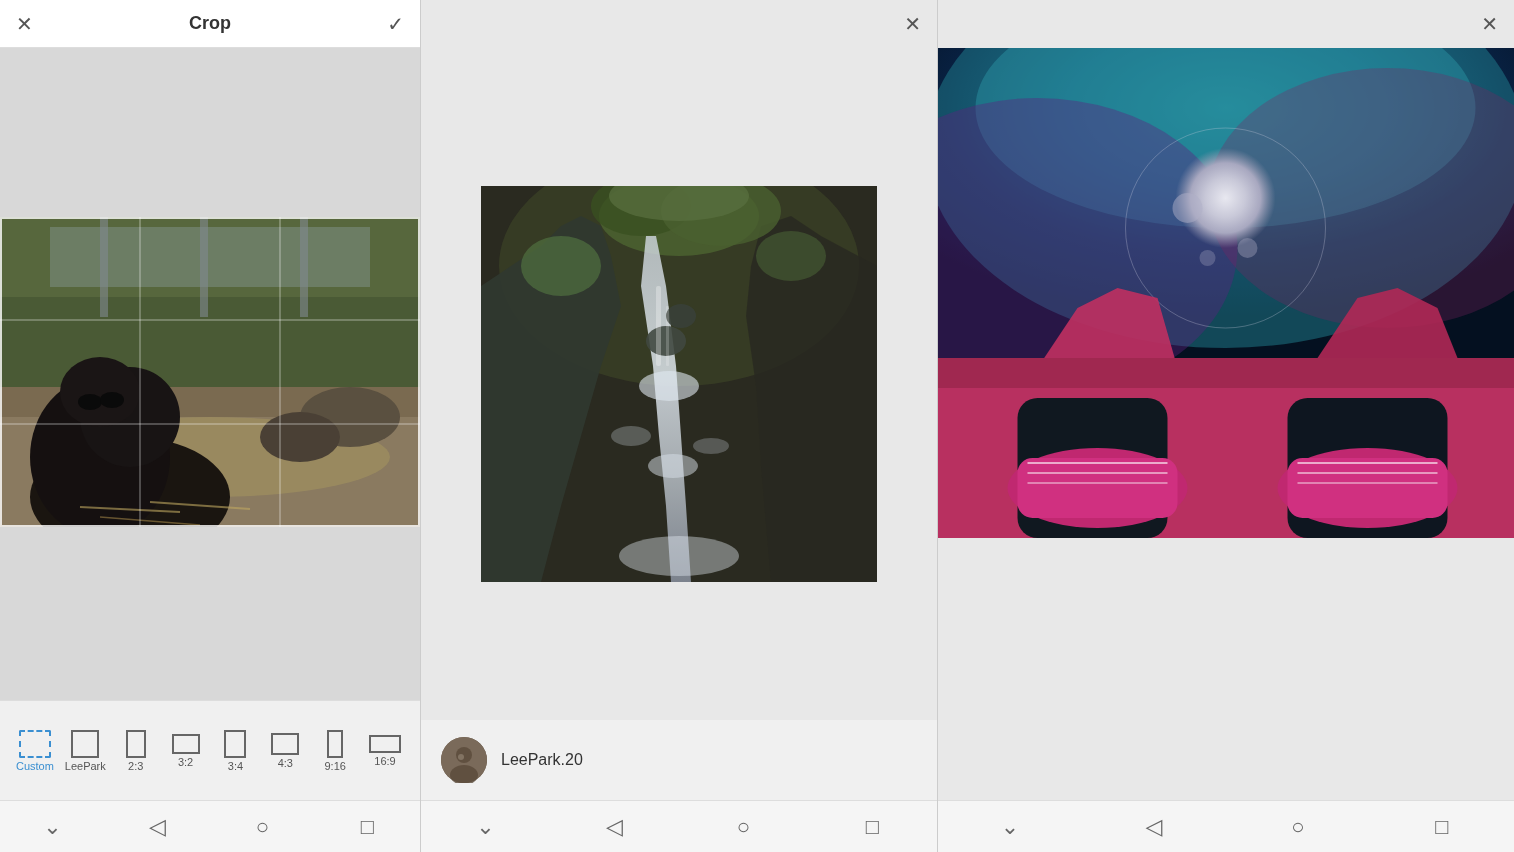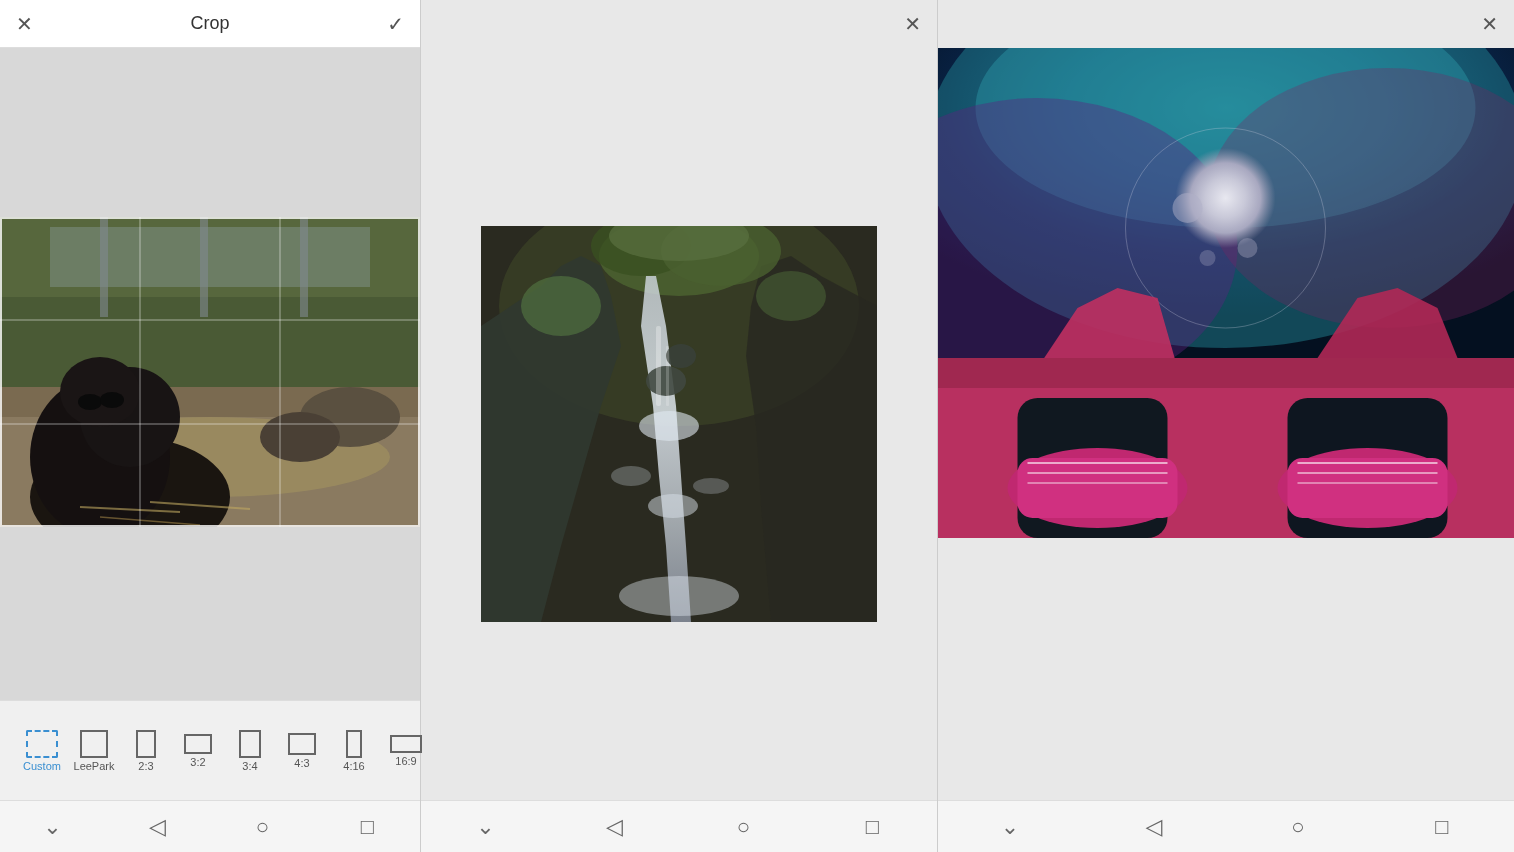--- a/index.html
+++ b/index.html
@@ -27,21 +27,21 @@
       height: 48px;
       background: #fff;
       display: flex;
       align-items: center;
       justify-content: space-between;
       padding: 0 16px;
       border-bottom: 1px solid #ddd;
     }
     .header-title {
       font-size: 18px;
-      font-weight: 400;
+      font-weight: 700;
       color: #333;
     }
     .header-icon {
       font-size: 20px;
       color: #555;
       cursor: pointer;
       user-select: none;
     }
     .crop-image-area {
       flex: 1;
@@ -63,21 +63,20 @@
       padding: 0 10px;
       border-top: 1px solid #ddd;
     }
     .crop-option {
       display: flex;
       flex-direction: column;
       align-items: center;
       gap: 2px;
       cursor: pointer;
       min-width: 40px;
-      margin-left: 12px;
     }
     .crop-option-label {
       font-size: 11px;
       color: #555;
     }
     .crop-option.active .crop-option-label {
       color: #3a8fd1;
     }
     .crop-icon {
       display: flex;
@@ -330,21 +329,21 @@
       <div class="crop-icon">
         <div class="icon-4x3"></div>
       </div>
       <span class="crop-option-label">4:3</span>
     </div>
 
     <div class="crop-option">
       <div class="crop-icon">
         <div class="icon-9x16"></div>
       </div>
-      <span class="crop-option-label">4:16</span>
+      <span class="crop-option-label">9:16</span>
     </div>
 
     <div class="crop-option">
       <div class="crop-icon">
         <div class="icon-16x9"></div>
       </div>
       <span class="crop-option-label">16:9</span>
     </div>
   </div>
 
@@ -406,20 +405,32 @@
       <ellipse cx="200" cy="130" rx="15" ry="12" fill="#384038" opacity="0.9"></ellipse>
 
       <ellipse cx="150" cy="250" rx="20" ry="10" fill="#c8d0d8" opacity="0.3"></ellipse>
       <ellipse cx="230" cy="260" rx="18" ry="8" fill="#c0c8d0" opacity="0.3"></ellipse>
 
       <rect x="175" y="100" width="5" height="80" fill="white" opacity="0.3" rx="2"></rect>
       <rect x="185" y="120" width="3" height="60" fill="white" opacity="0.2" rx="1"></rect>
     </svg>
   </div>
 
+  <div class="post-user-bar">
+    <div class="avatar">
+      <svg width="46" height="46" viewBox="0 0 46 46">
+        <circle cx="23" cy="23" r="23" fill="#7a6a5a"></circle>
+        <circle cx="23" cy="18" r="8" fill="#5a4a3a" opacity="0.8"></circle>
+        <ellipse cx="23" cy="38" rx="14" ry="10" fill="#5a4a3a" opacity="0.8"></ellipse>
+
+        <circle cx="20" cy="20" r="3" fill="#9a8a7a" opacity="0.6"></circle>
+      </svg>
+    </div>
+    <span class="username">LeePark.20</span>
+  </div>
 
   <div class="bottom-nav">
     <span class="nav-icon">⌄</span>
     <span class="nav-icon">◁</span>
     <span class="nav-icon">○</span>
     <span class="nav-icon">□</span>
   </div>
 </div>
 
 <div class="panel-post3">

